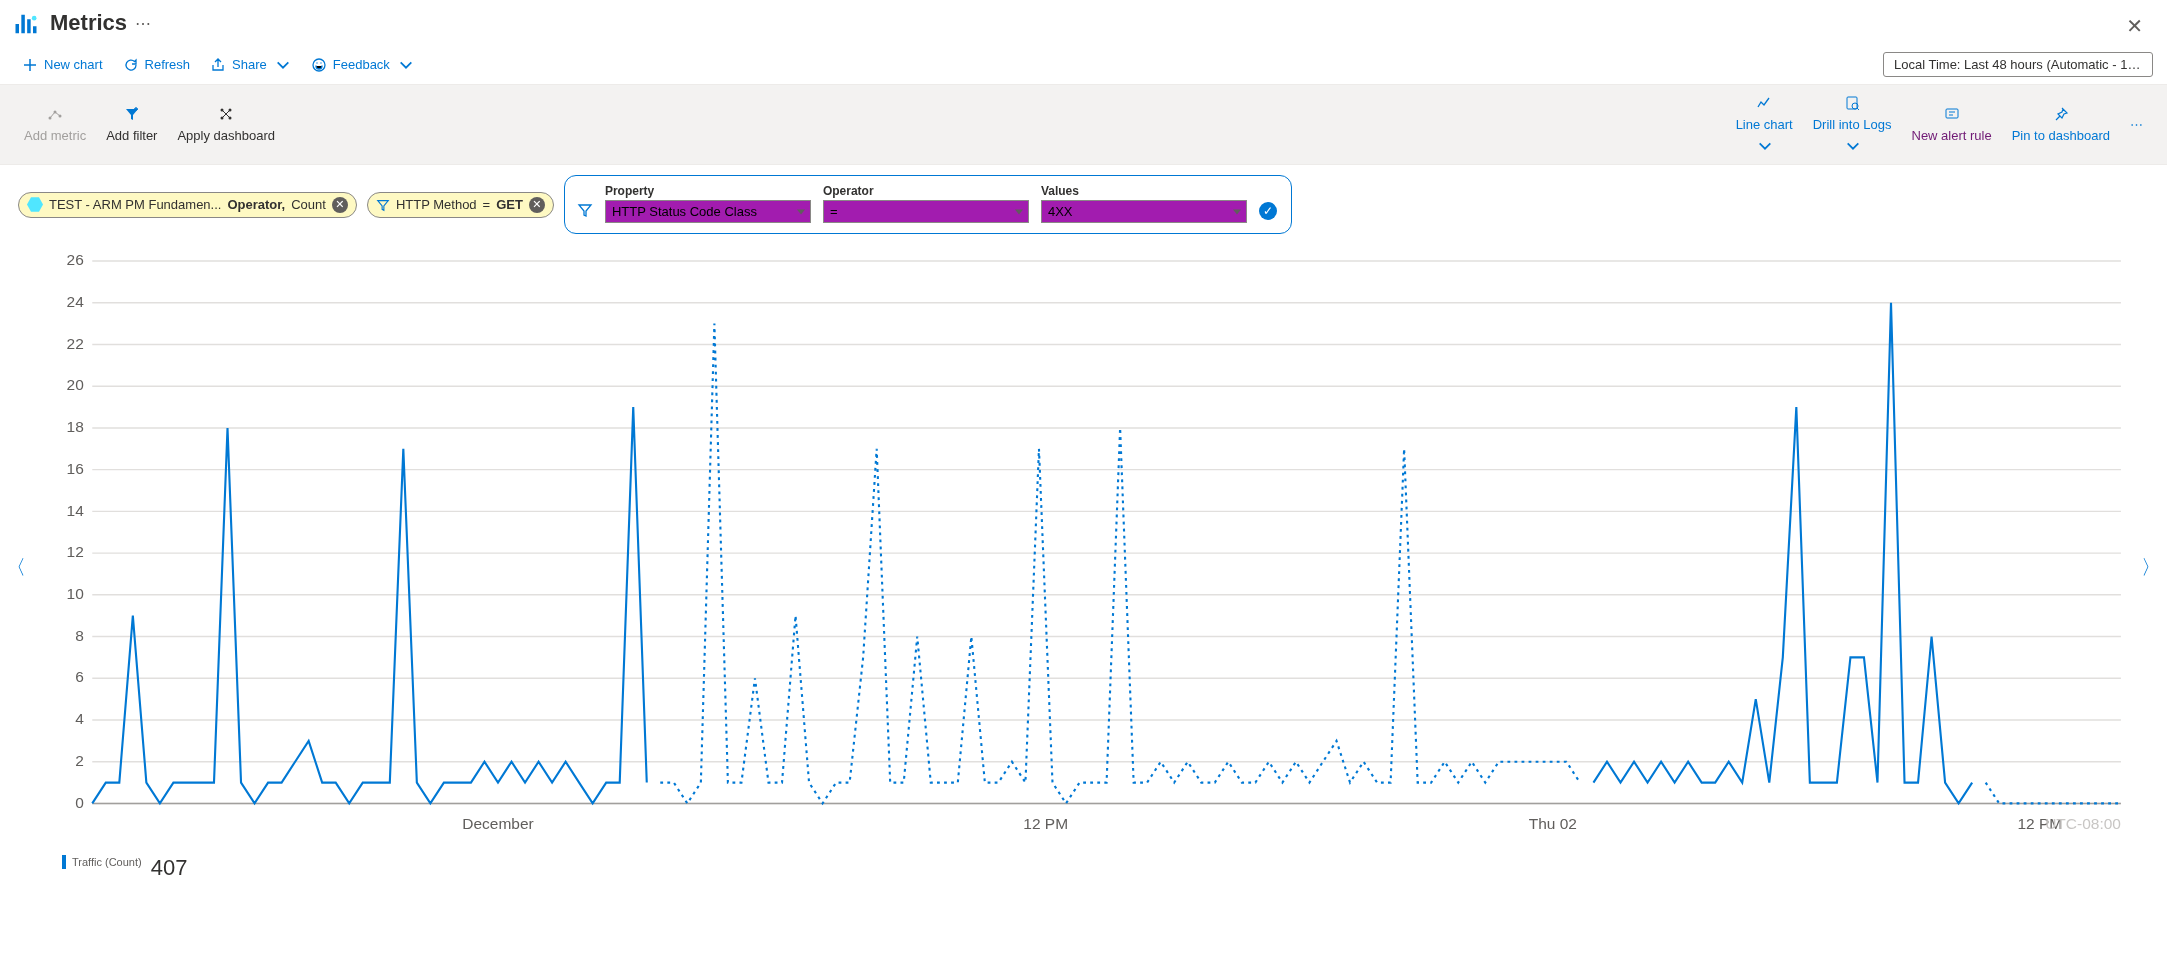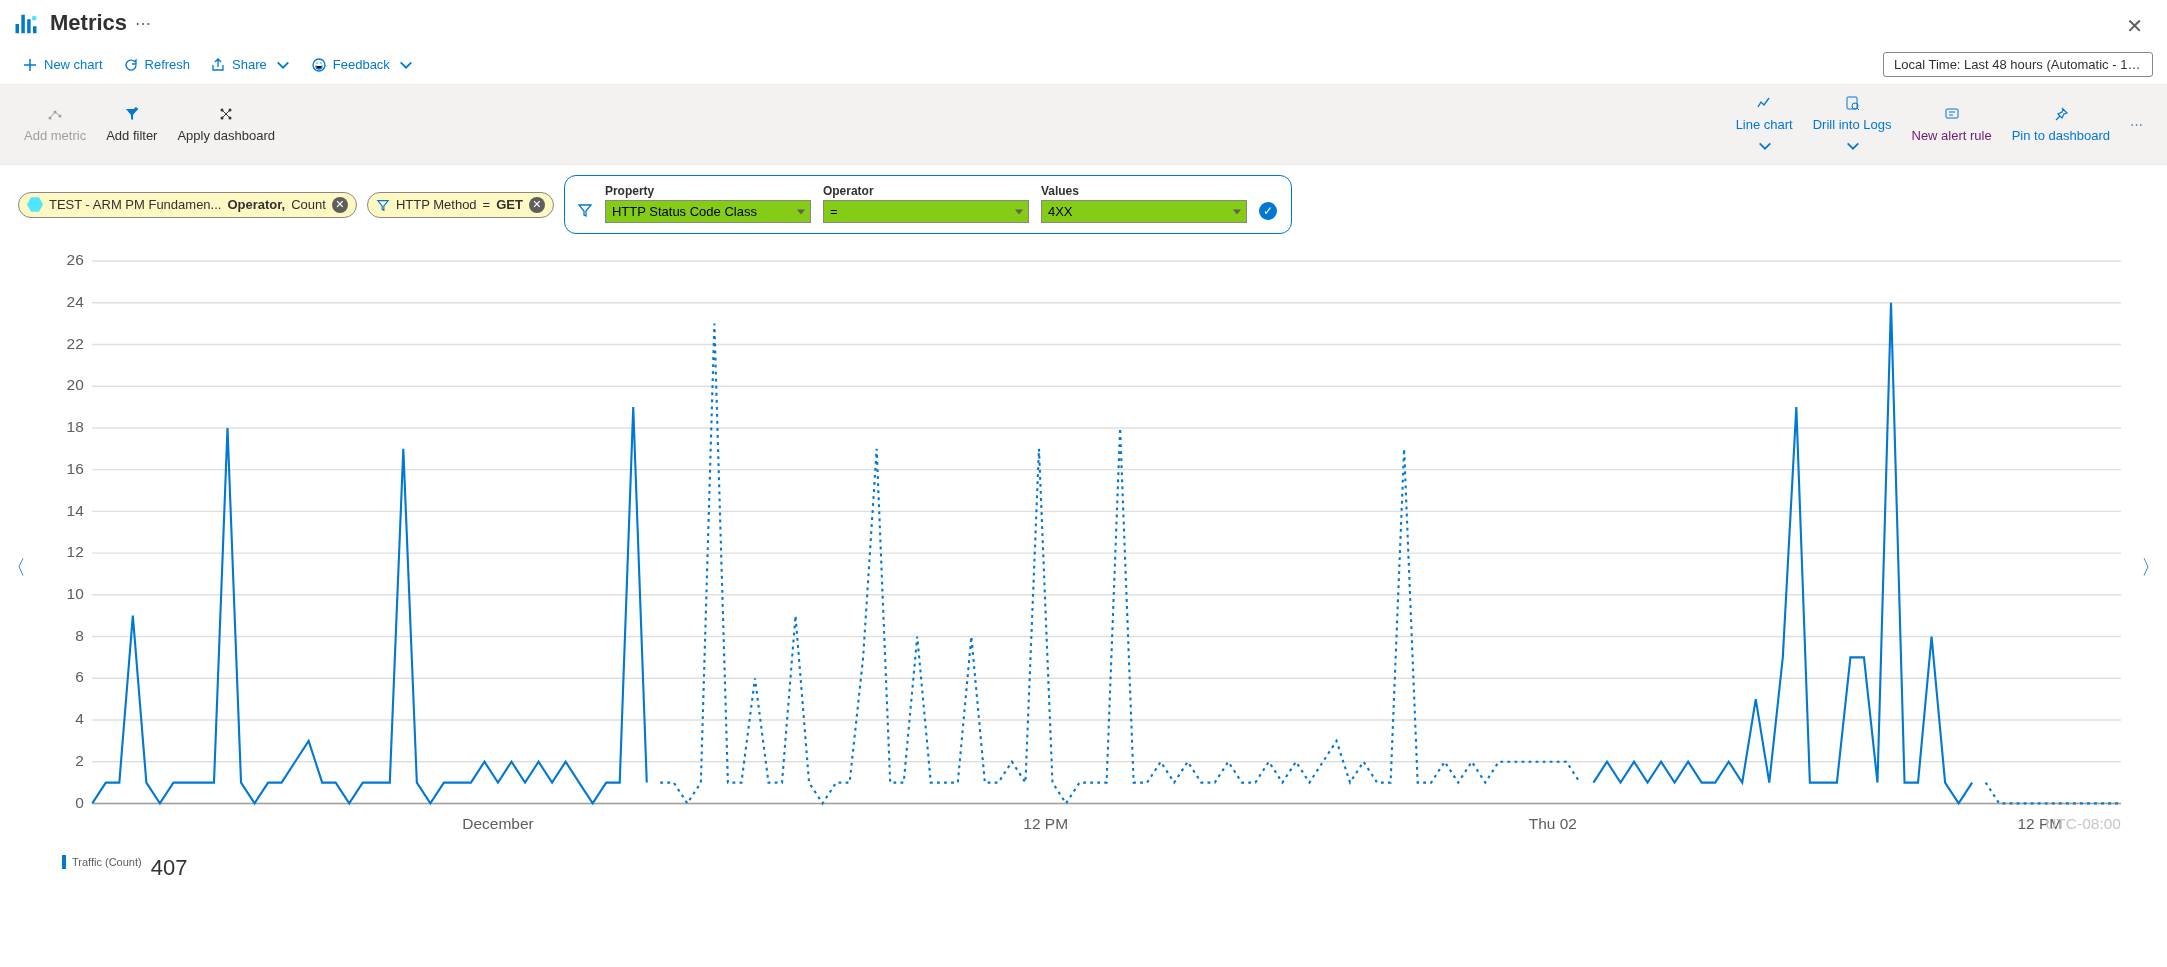--- a/index.html
+++ b/index.html
@@ -109,21 +109,21 @@
 
   .filter-bubble {
     display: inline-flex; align-items: flex-start; gap: 12px;
     border: 1px solid #0078d4; border-radius: 12px;
     padding: 8px 14px 10px 12px;
     position: relative;
   }
   .fb-col { display: flex; flex-direction: column; gap: 2px; }
   .fb-label { font-size: 12px; font-weight: 600; }
   .fb-select {
-    border: 1px solid #8a8886; background: #84cc16;
+    border: 1px solid #8a8886; background: #a21caf;
     font-size: 13px; padding: 3px 22px 3px 6px;
     appearance: none; position: relative;
     min-width: 70px;
   }
   .fb-select.wide { min-width: 150px; }
   .sel-wrap { position: relative; display: inline-block; }
   .sel-wrap::after {
     content: ""; position: absolute; right: 6px; top: 50%;
     width: 0; height: 0; border-left: 4px solid transparent;
     border-right: 4px solid transparent; border-top: 5px solid #605e5c;

